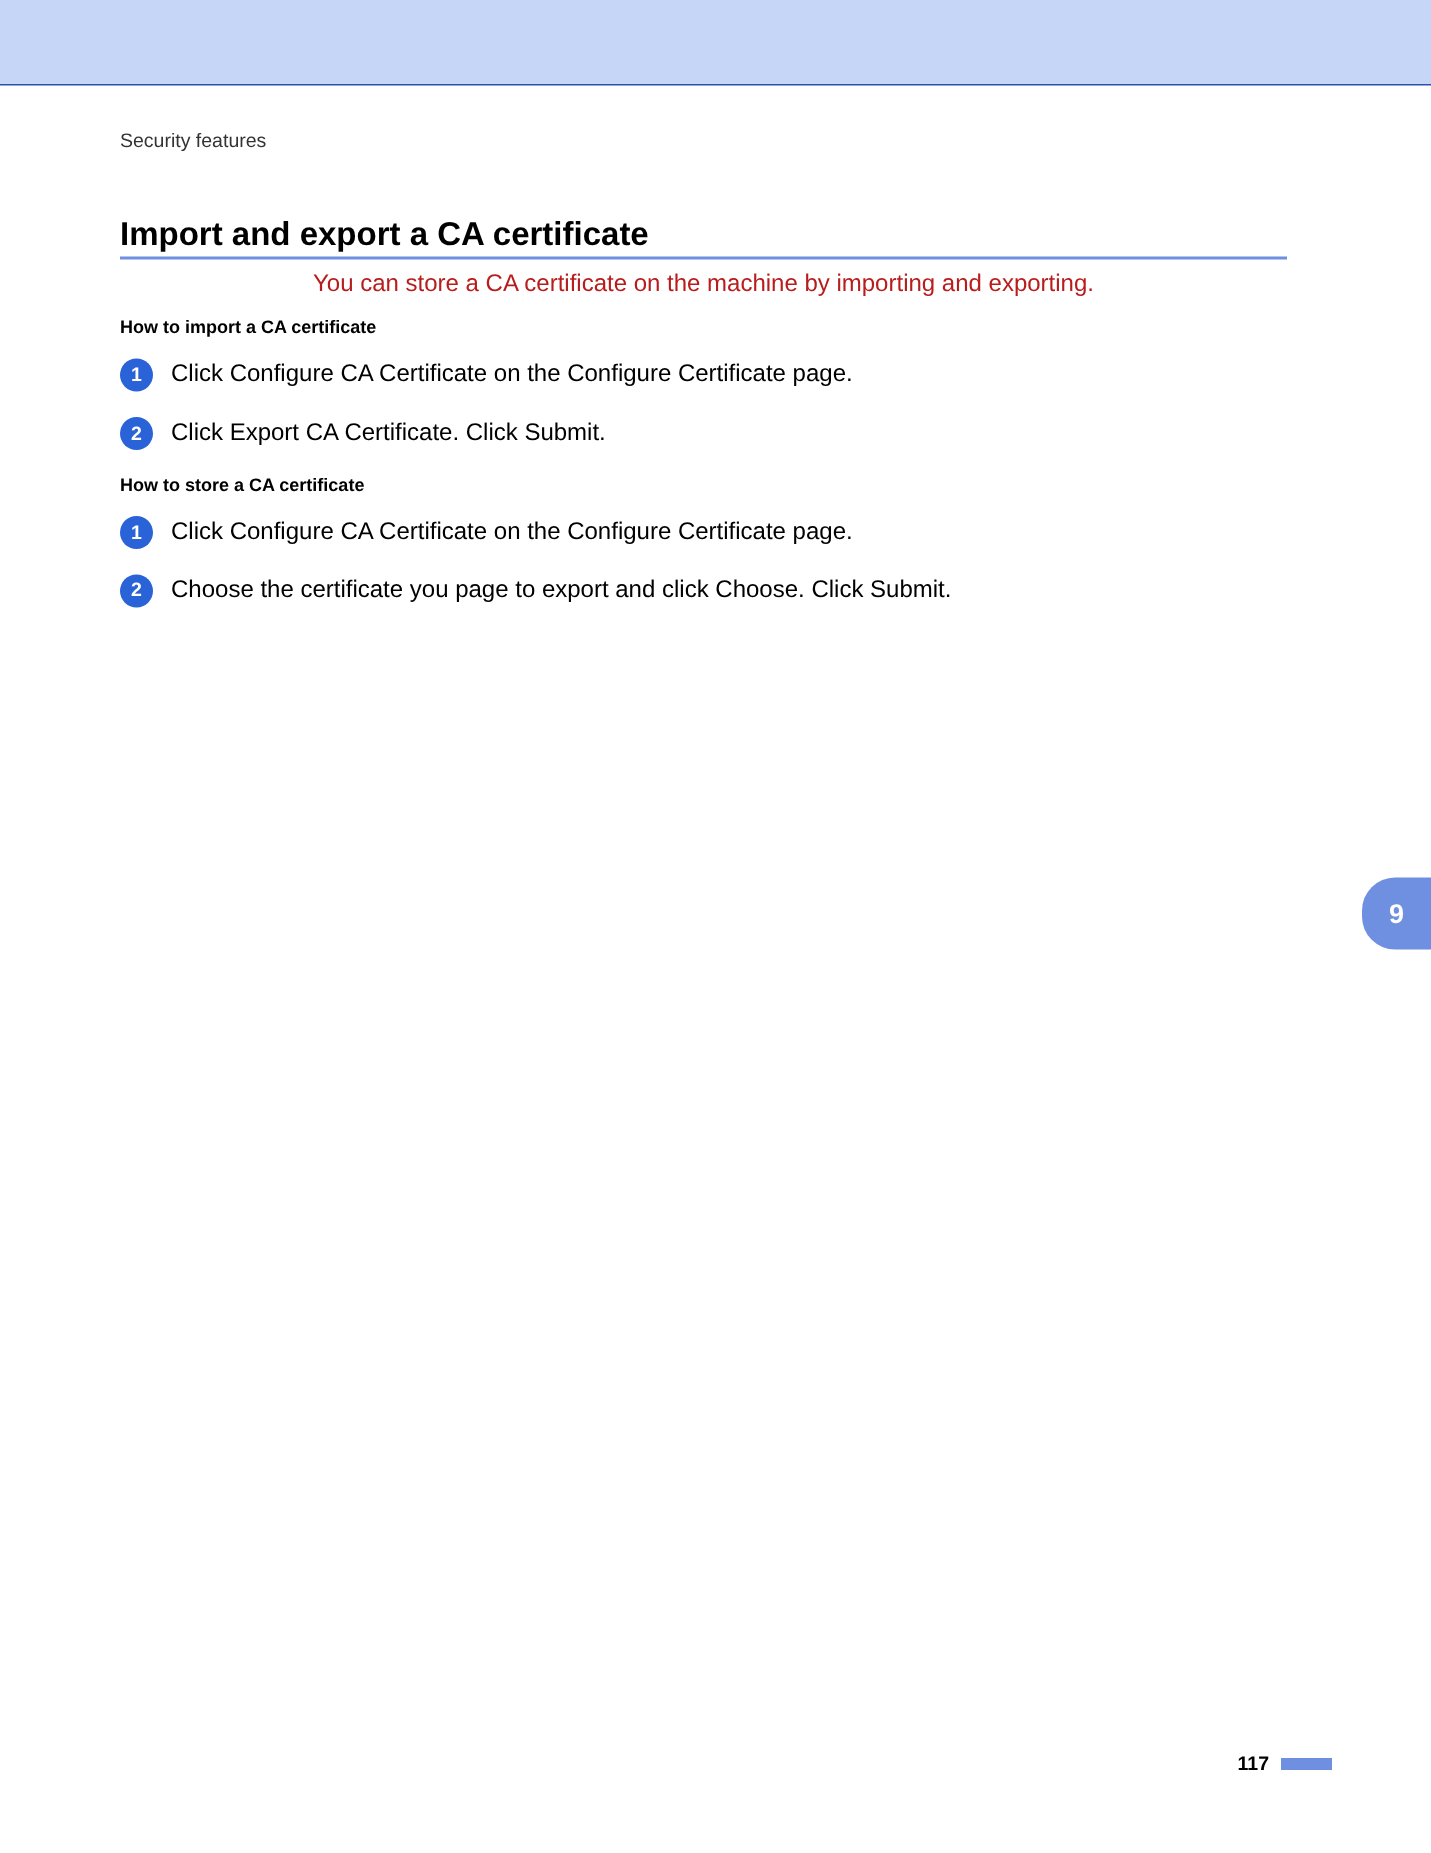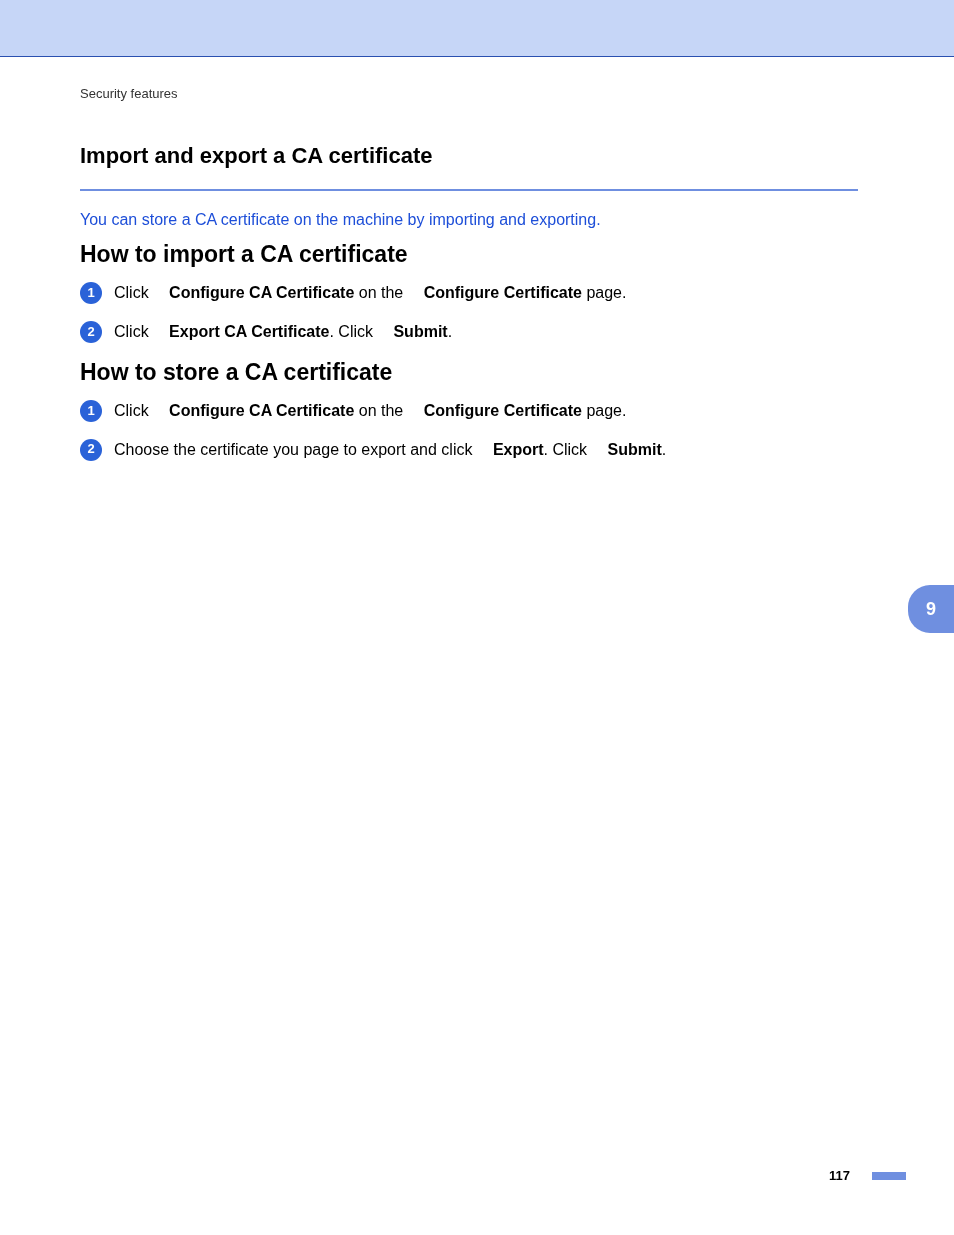--- a/index.html
+++ b/index.html
@@ -31,31 +31,32 @@
   }
   .breadcrumb {
     font-size: 13px;
     color: #333333;
     margin-bottom: 42px;
   }
   .h1 {
     font-size: 22px;
     font-weight: bold;
     color: #000;
-    padding-bottom: 20px;
+    padding-bottom: 2px;
     border-bottom: 2px solid #6f8fe0;
-    margin-bottom: 18px;
+    margin-bottom: 6px;
   }
   .intro {
     font-size: 16px;
-    color: #1d4ed8;
+    color: #b91c1c;
     line-height: 1.4;
+    text-align: center;
   }
   .h2 {
-    font-size: 23px;
+    font-size: 12px;
     font-weight: bold;
     margin-bottom: 14px;
     margin-top: 10px;
   }
   .step {
     display: flex;
     align-items: flex-start;
     gap: 12px;
     margin-bottom: 16px;
     font-size: 16px;
@@ -69,44 +70,44 @@
     background: #2a62d8;
     color: #fff;
     font-size: 13px;
     font-weight: bold;
     display: flex;
     align-items: center;
     justify-content: center;
     margin-top: 0px;
   }
   .step-text { flex: 1; }
-  .step-text b { font-weight: bold; margin-left: 16px; }
+  .step-text b { font-weight: normal; }
   .section-tab {
     position: absolute;
     right: 0;
     top: 585px;
     width: 46px;
     height: 48px;
     background: #6f8fe0;
     color: #fff;
     font-size: 18px;
     font-weight: bold;
     display: flex;
     align-items: center;
     justify-content: center;
     border-top-left-radius: 22px;
     border-bottom-left-radius: 22px;
   }
   .page-footer {
     position: absolute;
     bottom: 52px;
-    right: 48px;
+    right: 66px;
     display: flex;
     align-items: center;
-    gap: 22px;
+    gap: 8px;
     margin-top: 44px;
   }
   .page-num {
     font-size: 13px;
     font-weight: bold;
     color: #000;
   }
   .footer-bar {
     width: 34px;
     height: 8px;
@@ -136,21 +137,21 @@
         <div class="num-badge">2</div>
         <div class="step-text"><span>Click </span><b>Export CA Certificate</b><span>. Click </span><b>Submit</b><span>.</span></div>
       </div>
       <div class="h2">How to store a CA certificate</div>
       <div class="step">
         <div class="num-badge">1</div>
         <div class="step-text"><span>Click </span><b>Configure CA Certificate</b><span> on the </span><b>Configure Certificate</b><span> page.</span></div>
       </div>
       <div class="step">
         <div class="num-badge">2</div>
-        <div class="step-text"><span>Choose the certificate you page to export and click </span><b>Export</b><span>. Click </span><b>Submit</b><span>.</span></div>
+        <div class="step-text"><span>Choose the certificate you page to export and click </span><b>Choose</b><span>. Click </span><b>Submit</b><span>.</span></div>
       </div>
     </div>
 </div>
 
 <div class="section-tab">9</div>
 
 <div class="page-footer">
   <span class="page-num">117</span>
   <span class="footer-bar"></span>
 </div>

